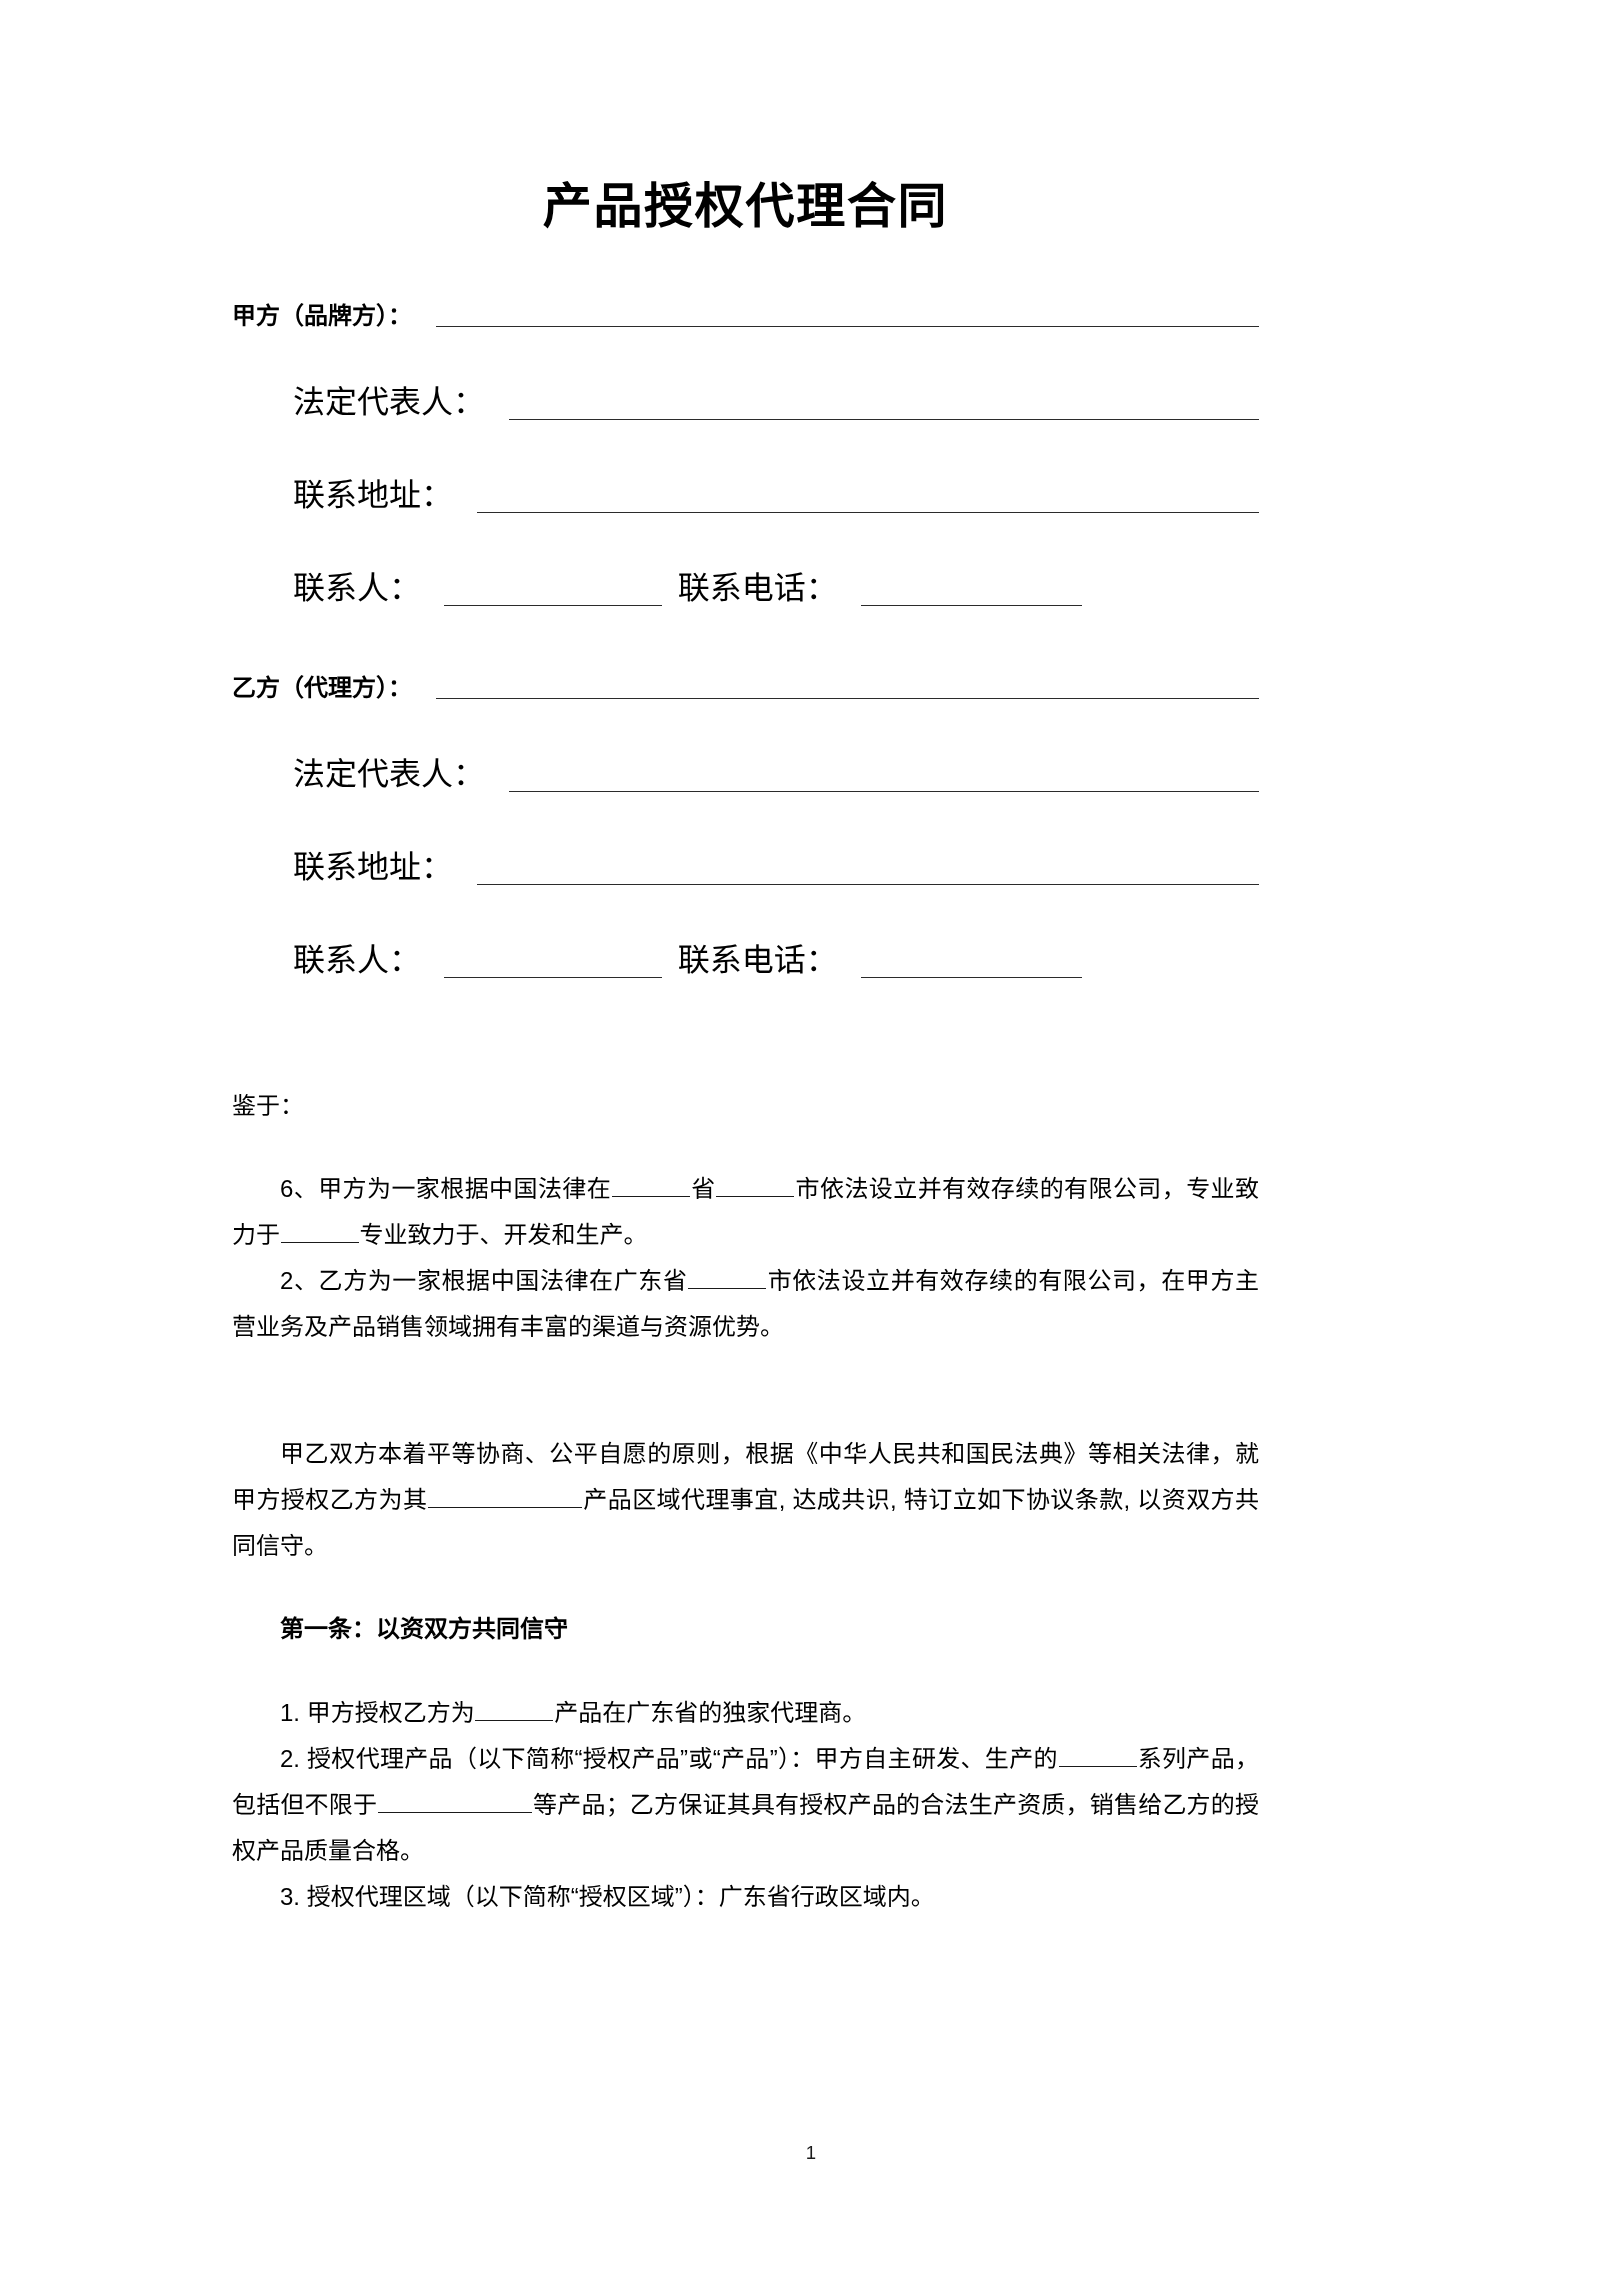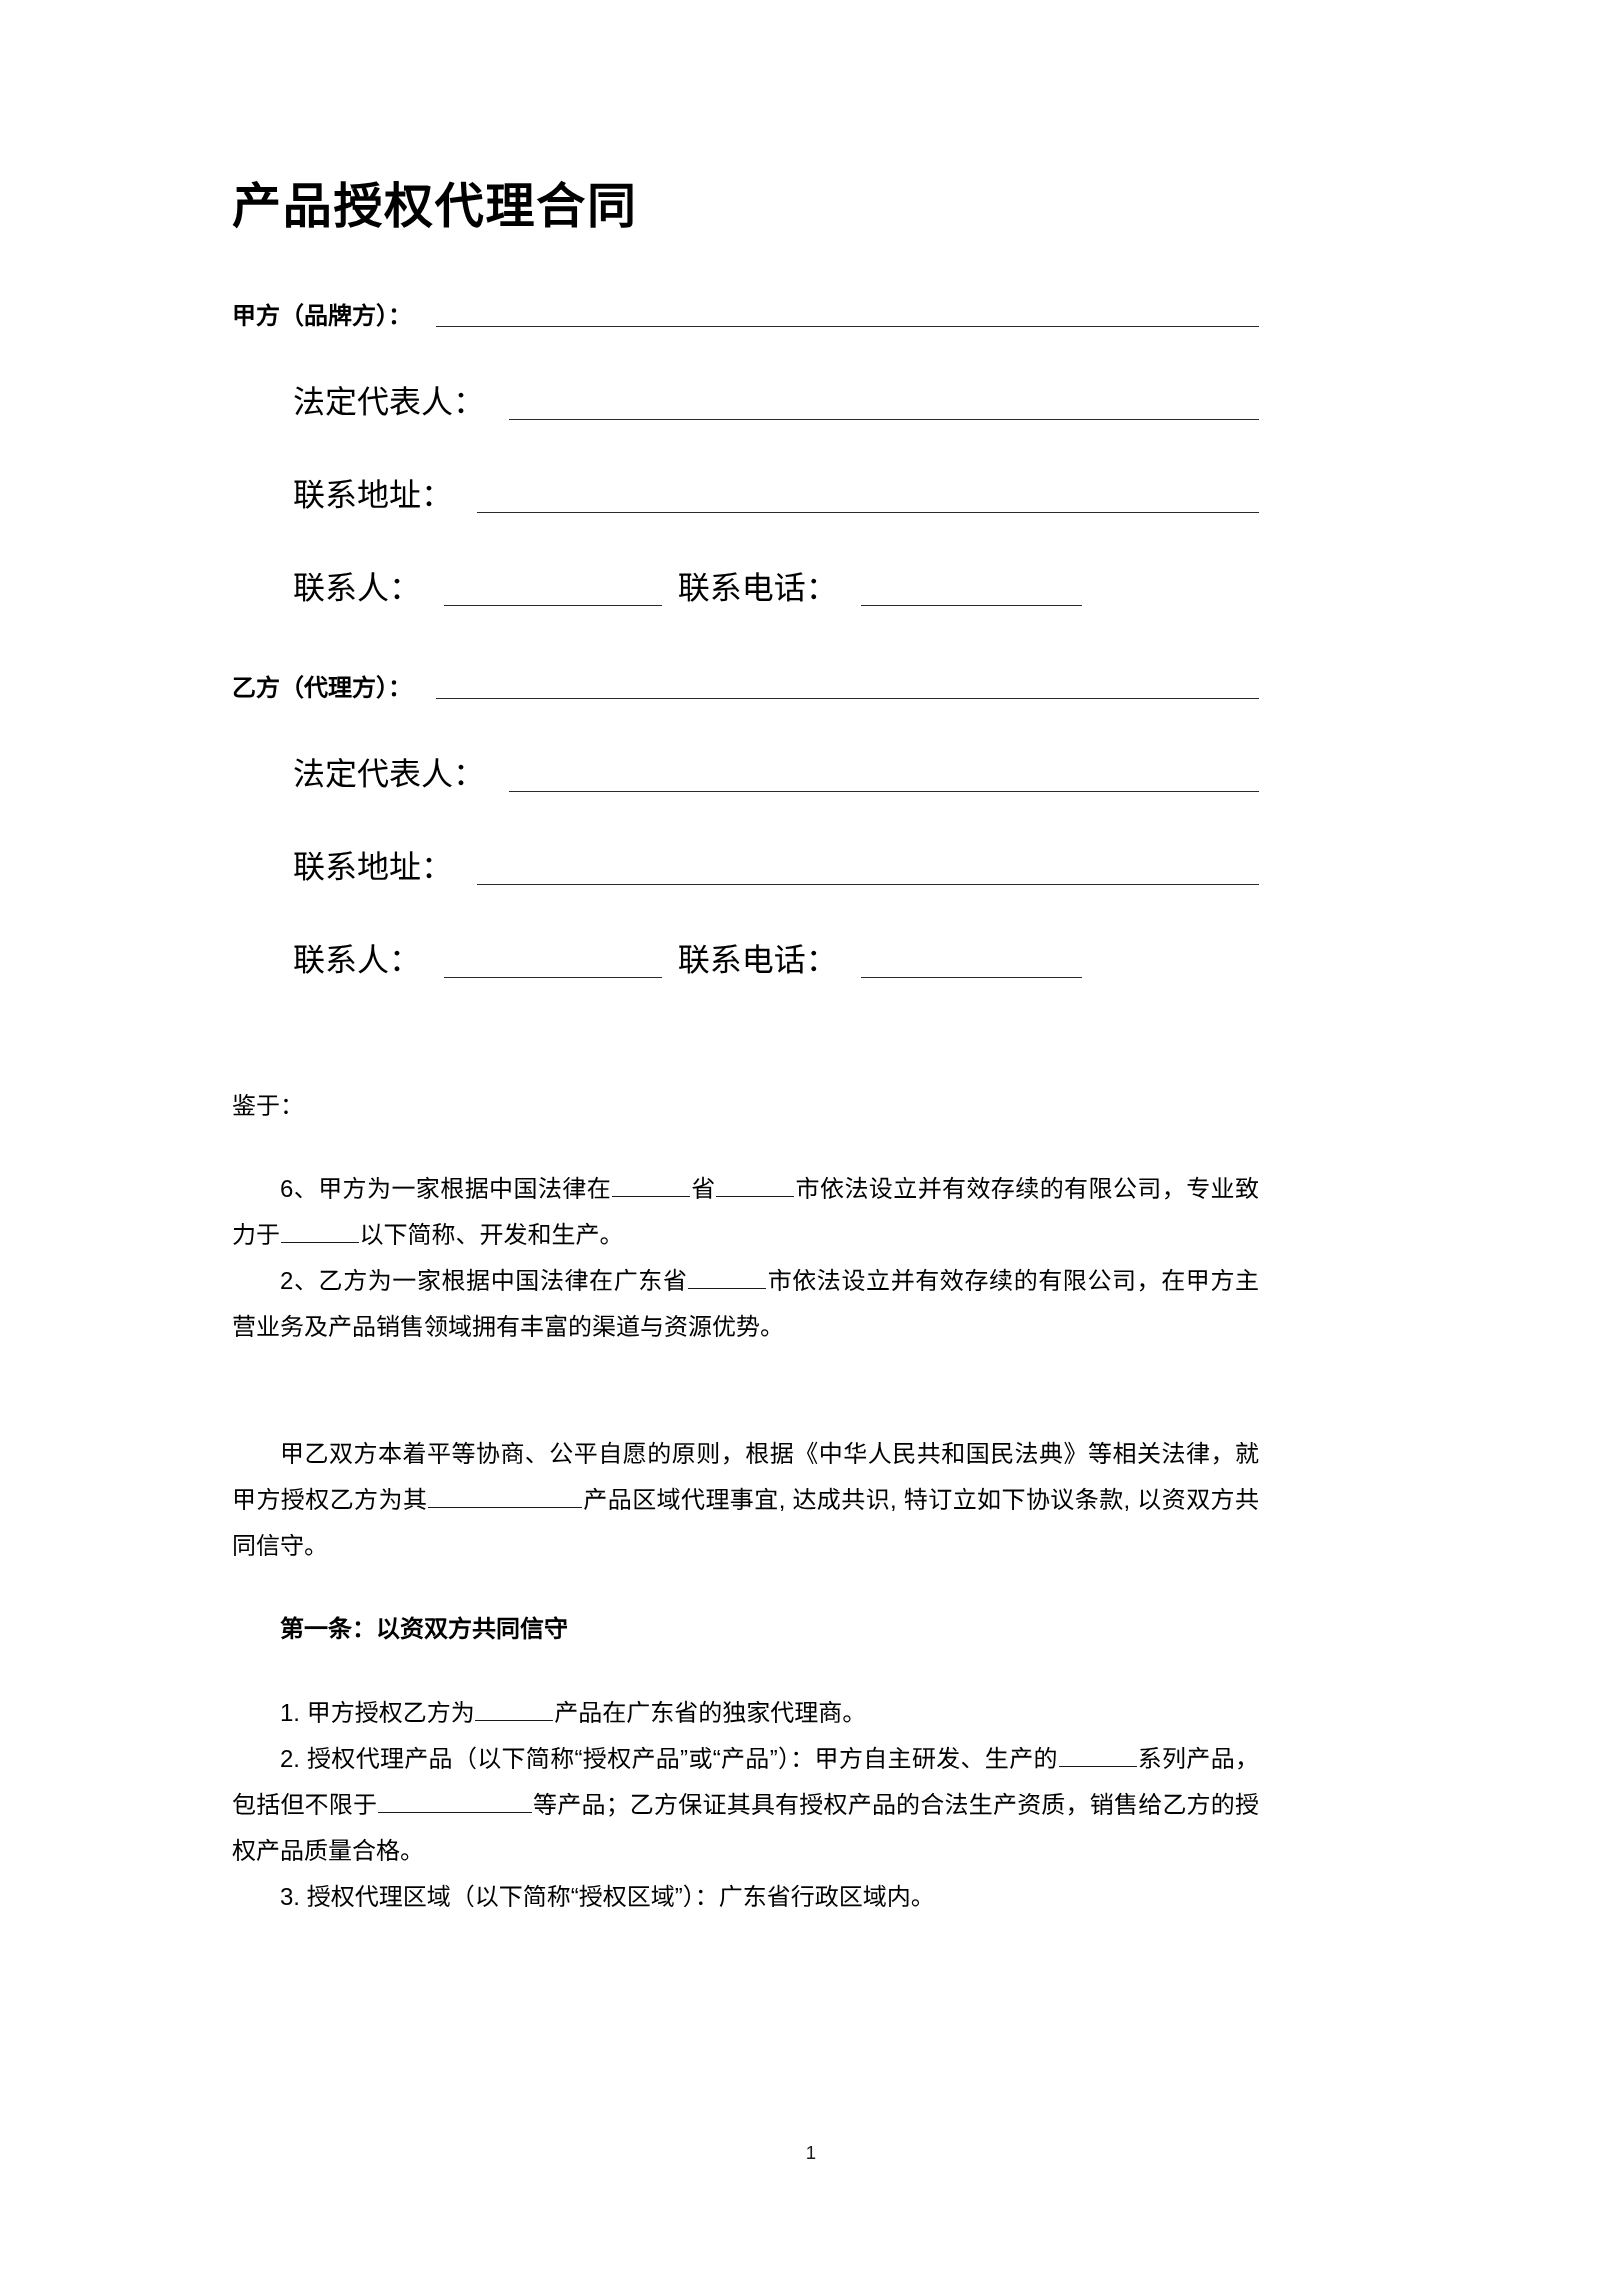--- a/index.html
+++ b/index.html
@@ -22,20 +22,21 @@
   }
   .content {
     position: absolute;
     left: 232px;
     top: 0;
     width: 1027px;
   }
 
   
   .doc-title {
+    text-align: center;
     font-size: 49px;
     font-weight: bold;
     letter-spacing: 1.7px;
     line-height: 1.2;
     margin: 0;
     padding-top: 177px;
     padding-bottom: 0;
     font-family: "Liberation Sans", "DejaVu Sans", sans-serif;
   }
 
@@ -189,21 +190,21 @@
       </div>
 
     </div>
 
     <div class="spacer-lg"></div>
 
     <p class="para no-indent recital-intro">鉴于：</p>
 
     <div class="spacer-sm"></div>
 
-    <p class="para"><span>6、甲方为一家根据中国法律在</span><span class="blank w-m"></span><span>省</span><span class="blank w-m"></span><span>市依法设立并有效存续的有限公司，专业致力于</span><span class="blank w-m"></span><span>以下简称、开发和生产。</span></p>
+    <p class="para"><span>6、甲方为一家根据中国法律在</span><span class="blank w-m"></span><span>省</span><span class="blank w-m"></span><span>市依法设立并有效存续的有限公司，专业致力于</span><span class="blank w-m"></span><span>专业致力于、开发和生产。</span></p>
 
     <p class="para"><span>2、乙方为一家根据中国法律在广东省</span><span class="blank w-m"></span><span>市依法设立并有效存续的有限公司，在甲方主营业务及产品销售领域拥有丰富的渠道与资源优势。</span></p>
 
     <div class="spacer-md"></div>
 
     <p class="para"><span>甲乙双方本着平等协商、公平自愿的原则，根据《中华人民共和国民法典》等相关法律，就甲方授权乙方为其</span><span class="blank w-xl"></span><span>产品区域代理事宜, 达成共识, 特订立如下协议条款, 以资双方共同信守。</span></p>
 
     <div class="spacer-sm"></div>
 
     <p class="clause-heading">第一条：以资双方共同信守</p>

